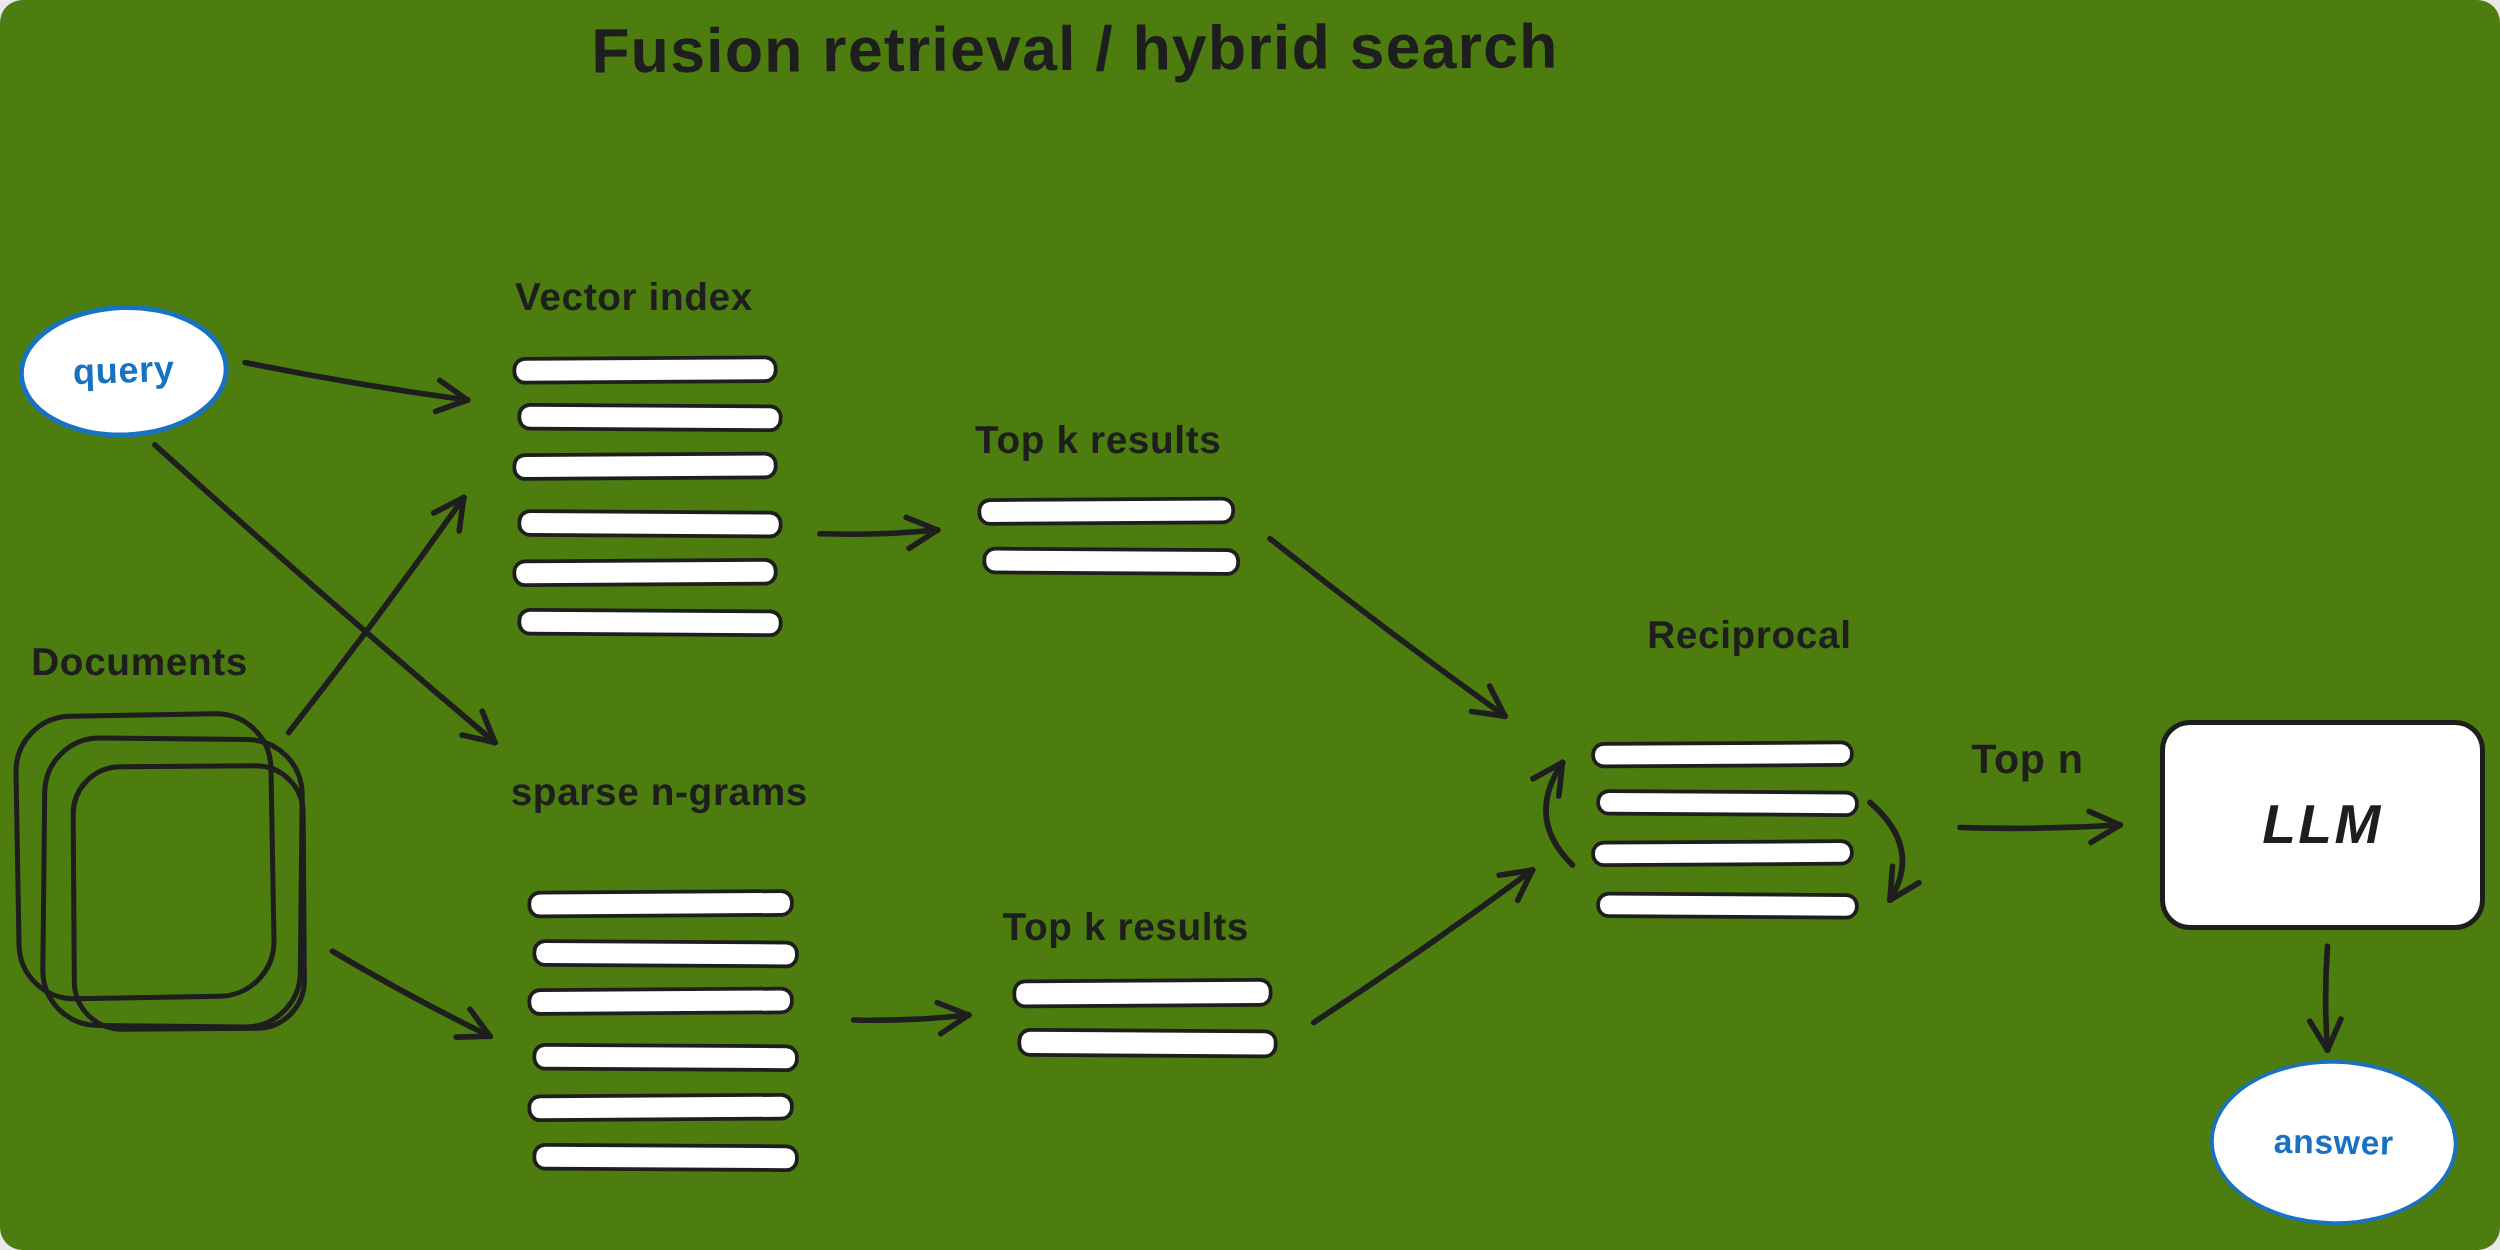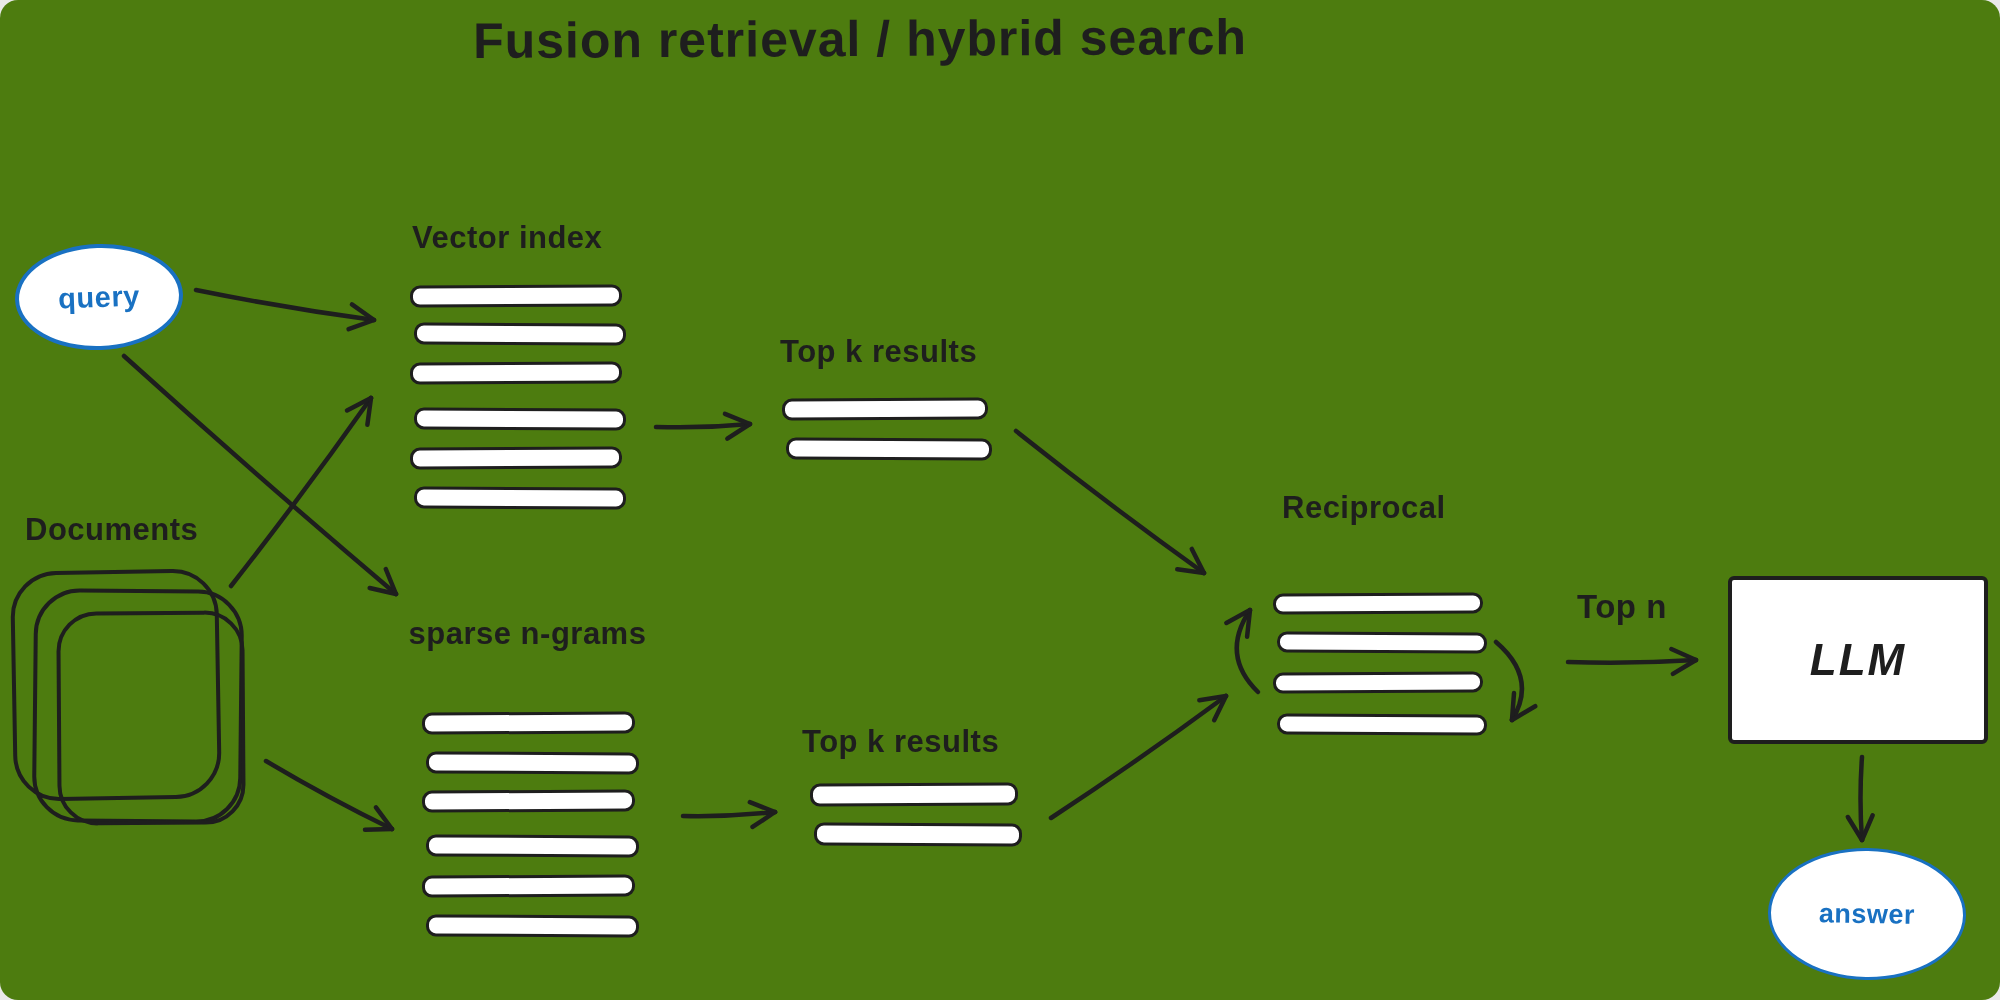--- a/index.html
+++ b/index.html
@@ -40,21 +40,21 @@
   .page-sheet{
     position:absolute;
     border:4px solid #1e1e1e;
     border-radius:46px;
     background:transparent;
   }
   .llm-box{
     position:absolute;
     left:1728px;top:576px;width:252px;height:160px;
     border:4.5px solid #1e1e1e;
-    border-radius:6px;
+    border-radius:24px;
     background:#ffffff;
     display:flex;align-items:center;justify-content:center;
   }
   .llm-box .llm-text{
     font-size:44px;font-weight:700;font-style:italic;letter-spacing:2px;
   }
   .bar{
     position:absolute;
     border:3.5px solid #1e1e1e;
     border-radius:10px;
@@ -109,21 +109,21 @@
       <div class="bar" style="left: 782px; top: 398px; width: 206px; height: 22px; transform: rotate(-0.35deg);"></div>
       <div class="bar" style="left: 786px; top: 438px; width: 206px; height: 22px; transform: rotate(0.35deg);"></div>
     </div>
 
   <div class="hand node-label" style="left:802px;top:724px;">Top k results</div>
   <div class="layer">
       <div class="bar" style="left: 810px; top: 783px; width: 208px; height: 23px; transform: rotate(-0.35deg);"></div>
       <div class="bar" style="left: 814px; top: 823px; width: 208px; height: 23px; transform: rotate(0.35deg);"></div>
     </div>
 
-  <div class="hand node-label two-line" style="left:1262px;top:490px;width:235px;text-align:left;padding-left:20px;">
+  <div class="hand node-label two-line" style="left:1262px;top:490px;width:235px;text-align:center;padding-left:20px;">
     <div>Reciprocal</div>
   </div>
   <div class="layer">
       <div class="bar" style="left: 1273px; top: 593px; width: 210px; height: 21px; transform: rotate(-0.35deg);"></div>
       <div class="bar" style="left: 1277px; top: 632px; width: 210px; height: 21px; transform: rotate(0.35deg);"></div>
       <div class="bar" style="left: 1273px; top: 672px; width: 210px; height: 21px; transform: rotate(-0.35deg);"></div>
       <div class="bar" style="left: 1277px; top: 714px; width: 210px; height: 21px; transform: rotate(0.35deg);"></div>
     </div>
 
   <div class="hand" style="left:1577px;top:588px;font-size:33px;">Top n</div>

